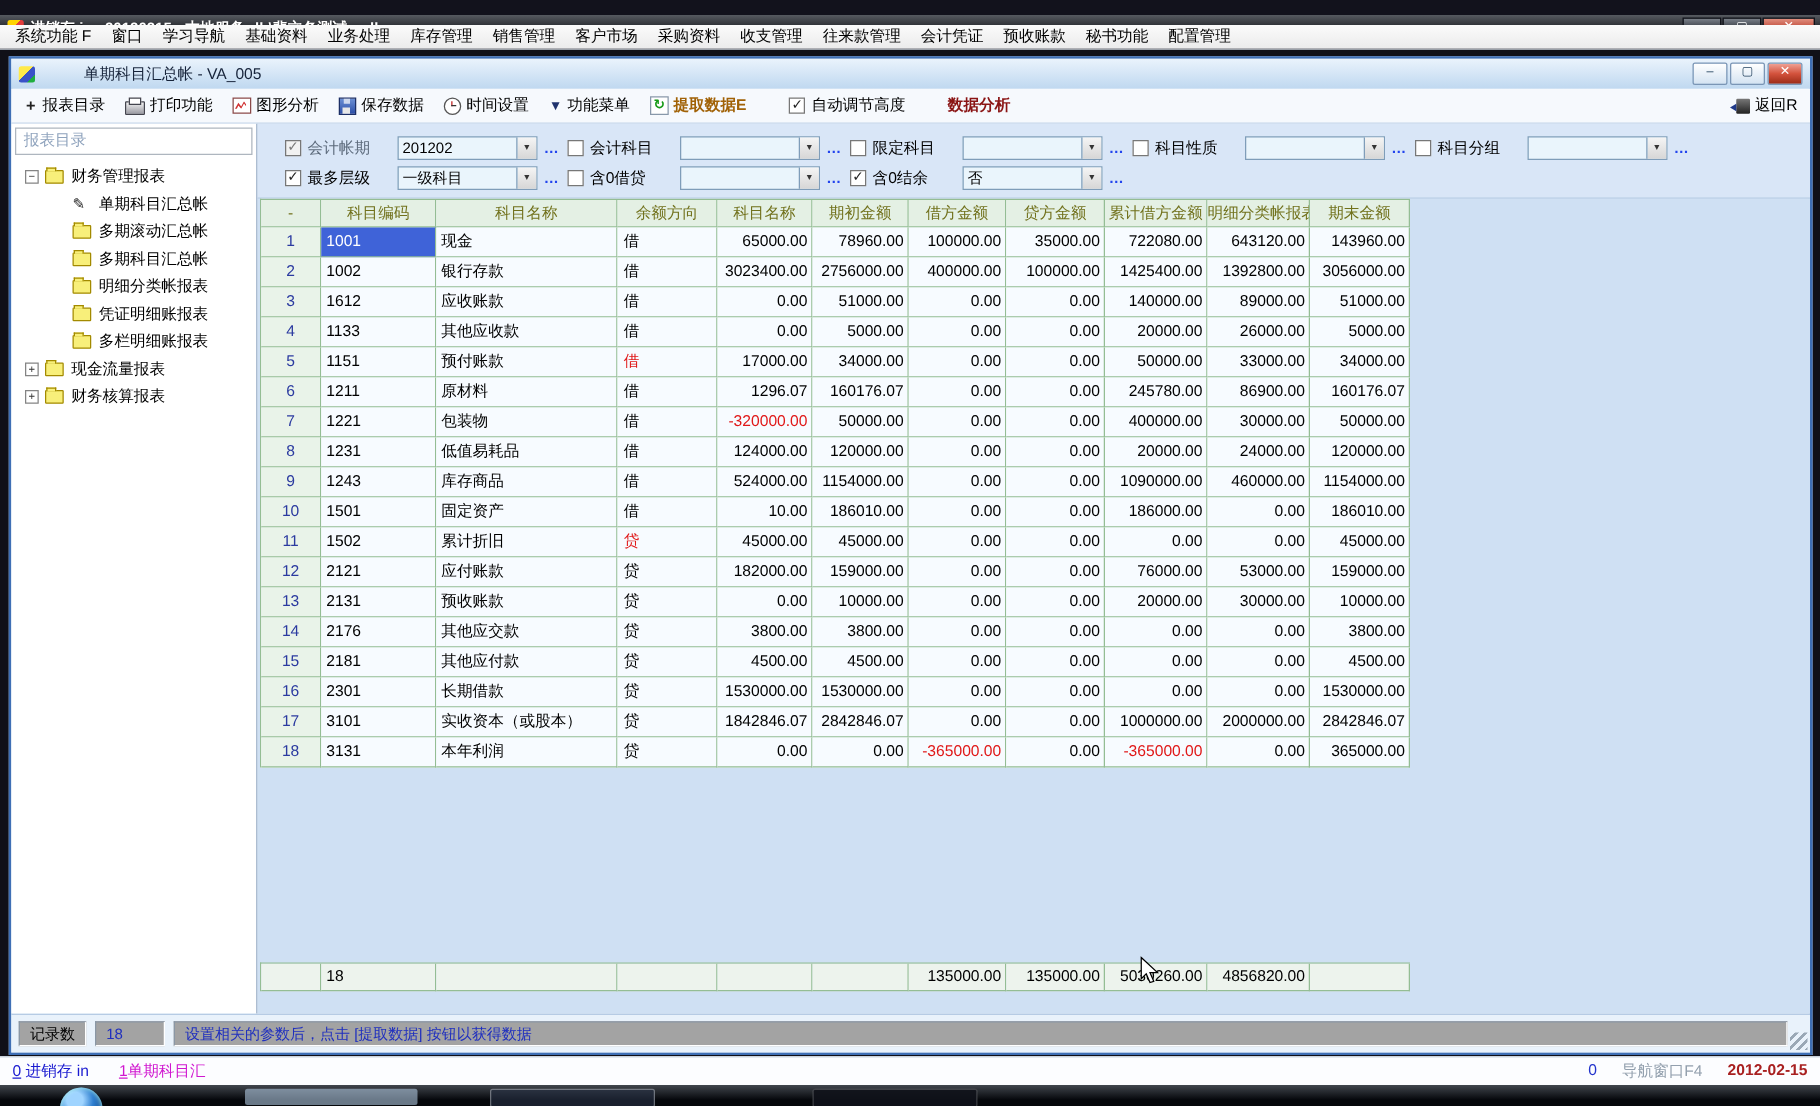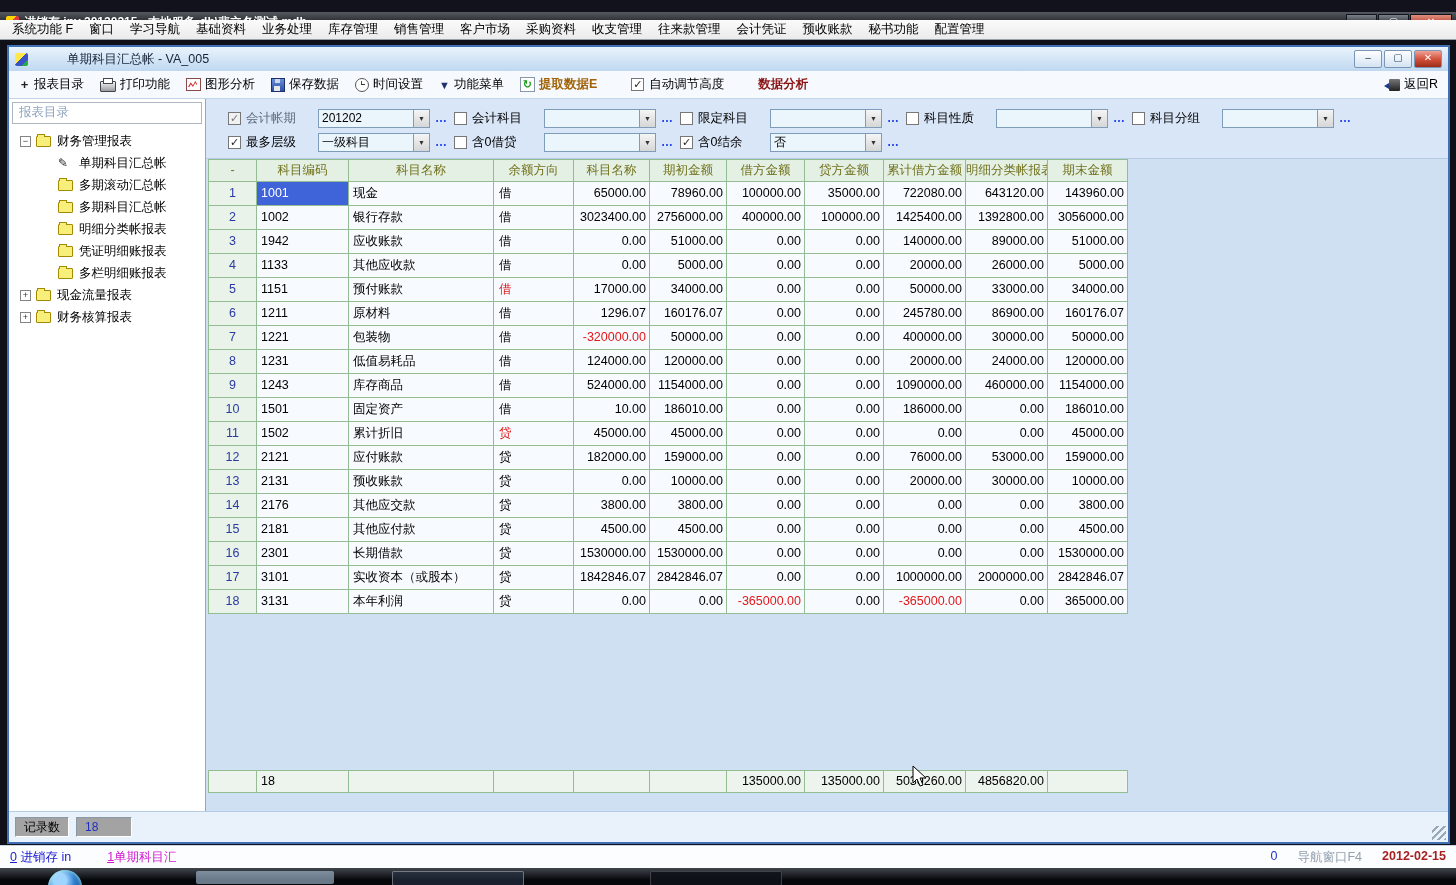--- a/index.html
+++ b/index.html
@@ -106,21 +106,21 @@
     padding:0 18px 0 6px;gap:7px;flex:0 0 auto;position:relative;}
   .sbox{height:20px;line-height:18px;border:1px solid;border-color:#8a97a5 #fff #fff #8a97a5;background:#a3a3a3;
     padding:0 8px;box-sizing:border-box;white-space:nowrap;}
   .sbox.msg{flex:1 1 auto;color:#1f2fbf;}
   .sbox.rec-val{width:56px;color:#1f2fbf;}
   .grip{position:absolute;right:2px;bottom:2px;width:14px;height:14px;
     background:repeating-linear-gradient(135deg,transparent 0 3px,#9aa8b6 3px 5px);}
   
   .wlist{position:absolute;left:0;top:845px;width:1456px;height:23px;background:#fcfdff;
     border-top:1px solid #cdd7e2;display:flex;align-items:center;padding:0 10px;box-sizing:border-box;font-size:12.5px;}
-  .wl-left{display:flex;gap:36px;text-align:right;}
+  .wl-left{display:flex;gap:24px;text-align:right;}
   .wl-left .wl-item:nth-child(1){color:#1a1ad0;}
   .wl-left .wl-item:nth-child(2){color:#d018d0;}
   .wl-item::first-letter{text-decoration:underline;}
   .wl-right{margin-left:auto;display:flex;gap:20px;}
   .wl-right .wr-item:nth-child(1){color:#2233cc;}
   .wl-right .wr-item:nth-child(2){color:#93a0ae;}
   .wl-right .wr-item:nth-child(3){color:#a82020;font-weight:bold;}
   
   .taskbar{position:absolute;left:0;top:868px;width:1456px;height:17px;background:linear-gradient(#41464d,#05070b 70%);overflow:hidden;}
   .orb{position:absolute;left:48px;top:2px;width:34px;height:34px;border-radius:50%;
@@ -381,21 +381,21 @@
                   <span class="cell num c4">3023400.00</span>
                   <span class="cell num c5">2756000.00</span>
                   <span class="cell num c6">400000.00</span>
                   <span class="cell num c7">100000.00</span>
                   <span class="cell num c8">1425400.00</span>
                   <span class="cell num c9">1392800.00</span>
                   <span class="cell num c10">3056000.00</span>
                 </div>
                 <div class="trow">
                   <span class="cell rn c0">3</span>
-                  <span class="cell code c1">1942</span>
+                  <span class="cell code c1">1612</span>
                   <span class="cell nm c2">应收账款</span>
                   <span class="cell dir c3">借</span>
                   <span class="cell num c4">0.00</span>
                   <span class="cell num c5">51000.00</span>
                   <span class="cell num c6">0.00</span>
                   <span class="cell num c7">0.00</span>
                   <span class="cell num c8">140000.00</span>
                   <span class="cell num c9">89000.00</span>
                   <span class="cell num c10">51000.00</span>
                 </div>
@@ -614,20 +614,21 @@
           <svg class="cursor" width="16" height="24" viewBox="0 0 16 24">
             <polygon points="1,1 1,18 5,14 8,21 11,20 8,13 14,13" fill="#fff" stroke="#000" stroke-width="1"></polygon>
           </svg>
         </div>
       </div>
     </div>
 
     <div class="cstatus">
       <span class="sbox">记录数</span>
       <span class="sbox rec-val">18</span>
+      <span class="sbox msg">设置相关的参数后，点击 [提取数据] 按钮以获得数据</span>
       <span class="grip"></span>
     </div>
 
   </div>
 </div>
 
 <div class="wlist">
   <span class="wl-left">
       <span class="wl-item">0 进销存 in</span>
       <span class="wl-item">1单期科目汇</span>

